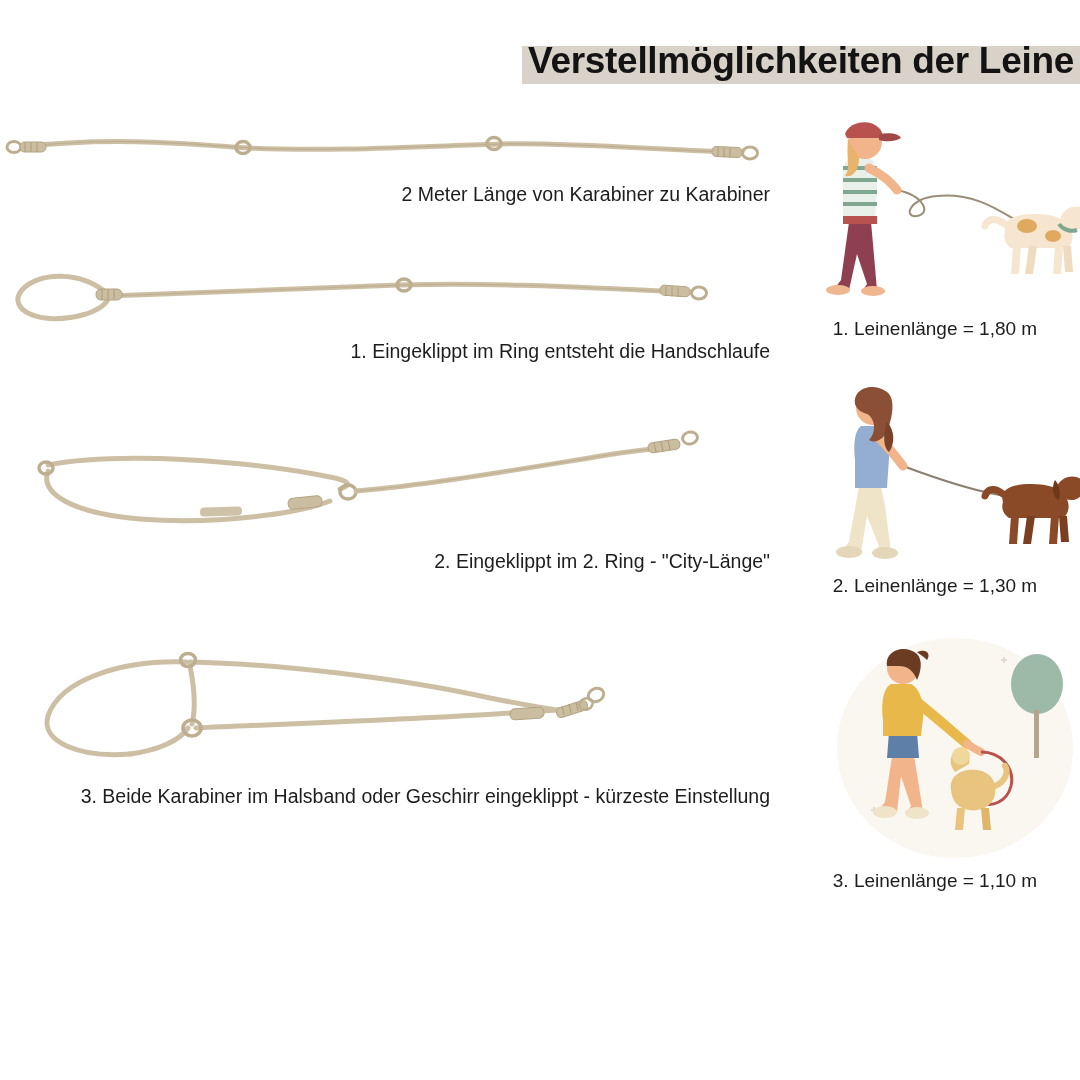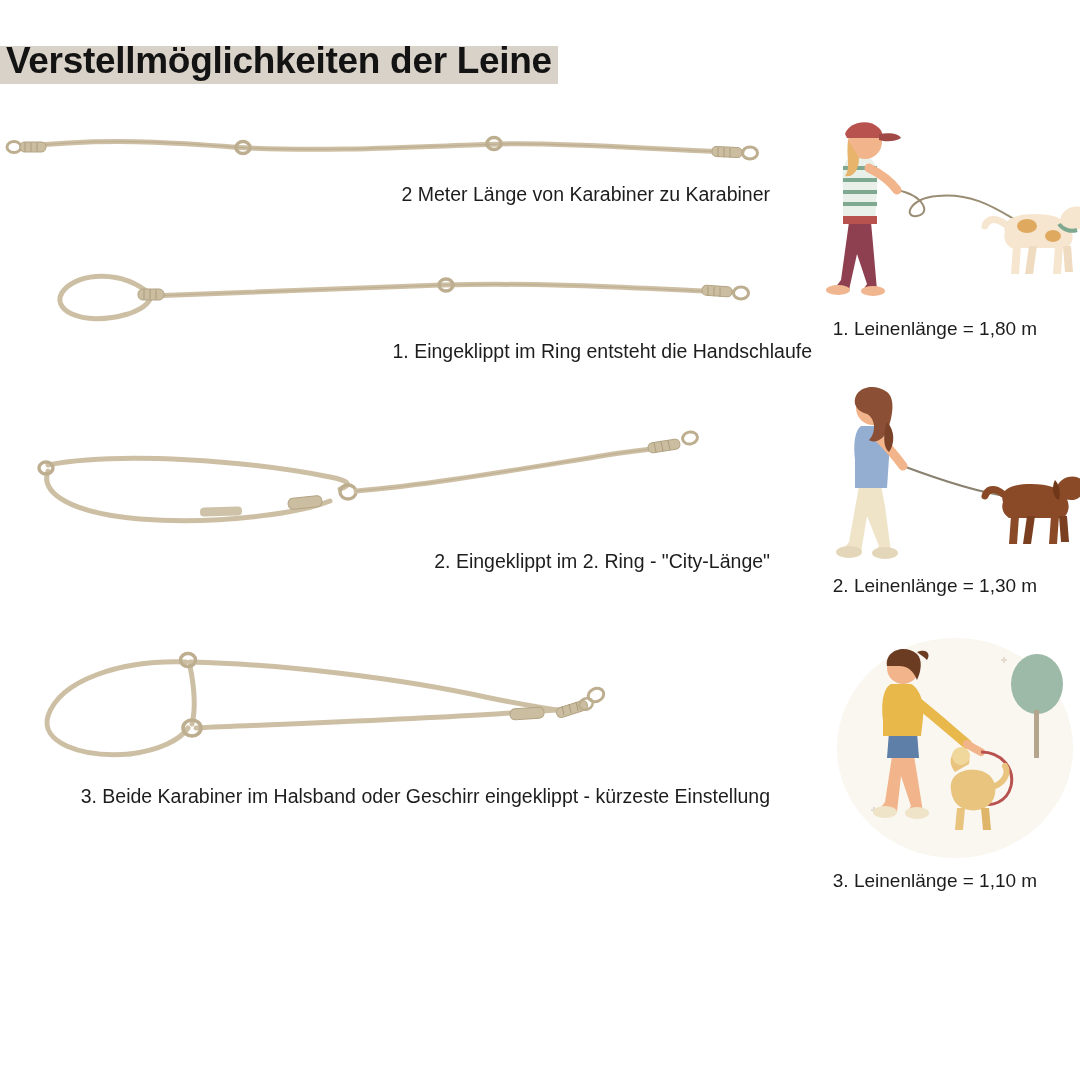--- a/index.html
+++ b/index.html
@@ -16,21 +16,21 @@
     position: relative;
   }
 
   
   .header {
     padding-top: 38px;
     text-align: center;
   }
   .title-wrap {
     display: block;
-    text-align: left;
+    text-align: right;
   }
   .title {
     display: inline-block;
     font-size: 37px;
     font-weight: bold;
     letter-spacing: -0.3px;
     line-height: 1.12;
     padding: 2px 6px 3px 6px;
     background: linear-gradient(to bottom, rgba(255,255,255,0) 0%, rgba(255,255,255,0) 18%, #d9d2c8 18%, #d9d2c8 100%);
     color: #131313;
@@ -143,21 +143,21 @@
             <line x1="718" y1="45.5" x2="718" y2="55" stroke="#ab9c7c" stroke-width="1"></line>
             <line x1="724" y1="45.8" x2="724" y2="55.3" stroke="#ab9c7c" stroke-width="1"></line>
             <line x1="730" y1="46" x2="730" y2="55.5" stroke="#ab9c7c" stroke-width="1"></line>
             <ellipse cx="750" cy="51" rx="7.5" ry="6" fill="none" stroke="#bdae90" stroke-width="3"></ellipse>
           </g>
         </svg>
       </div>
       <div class="caption">2 Meter Länge von Karabiner zu Karabiner</div>
     </div>
 
-    <div class="leash-block" style="top:160px;margin-left:42px;">
+    <div class="leash-block" style="top:160px;">
       <div class="art">
         <svg width="770" height="95" viewBox="0 0 770 95">
 
           <path d="M108,50 C80,26 38,28 22,46 C6,64 38,84 86,70 C104,64 110,56 108,50 Z" fill="none" stroke="#cdbfa4" stroke-width="5" stroke-linejoin="round"></path>
 
           <path d="M108,52 C200,48 300,44 400,41 C520,38 620,46 690,48" fill="none" stroke="#cdbfa4" stroke-width="5" stroke-linecap="round"></path>
           <path d="M108,52 C200,48 300,44 400,41 C520,38 620,46 690,48" fill="none" stroke="#b5a587" stroke-width="1.2" opacity="0.6"></path>
 
           <g>
             <rect x="96" y="45" width="26" height="11" rx="5" fill="#cbbda0" stroke="#b3a484" stroke-width="1"></rect>

